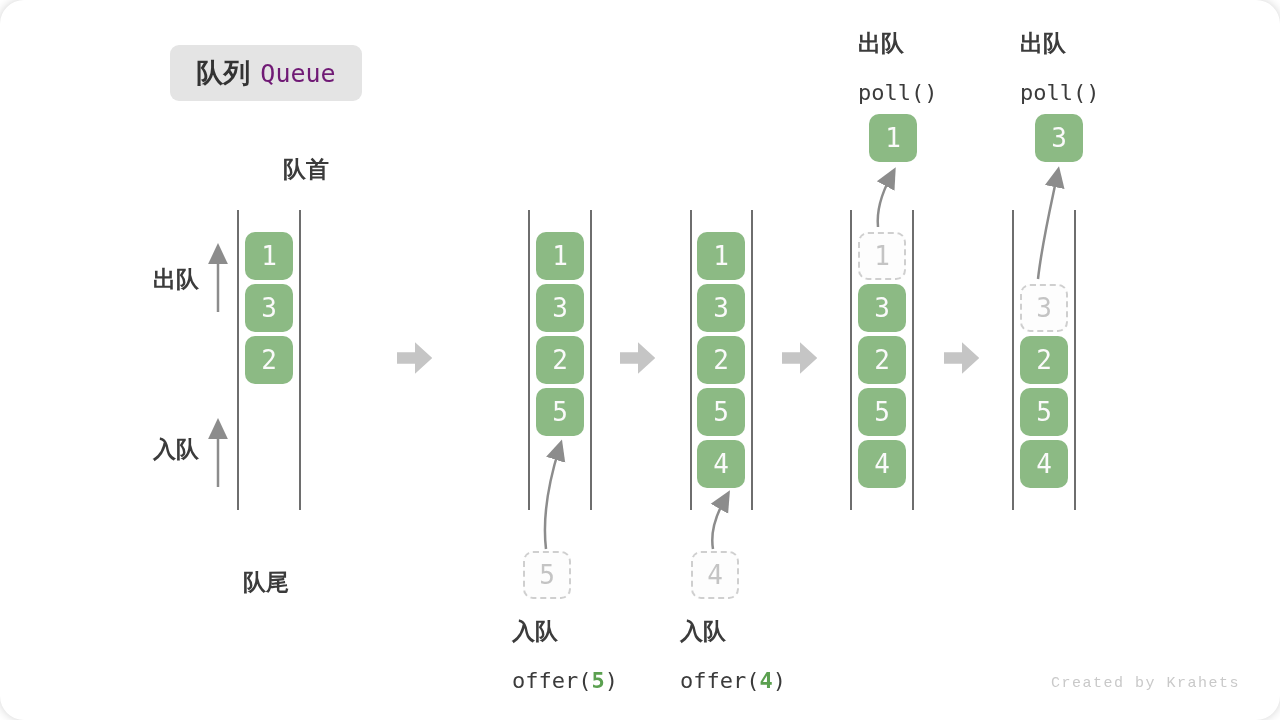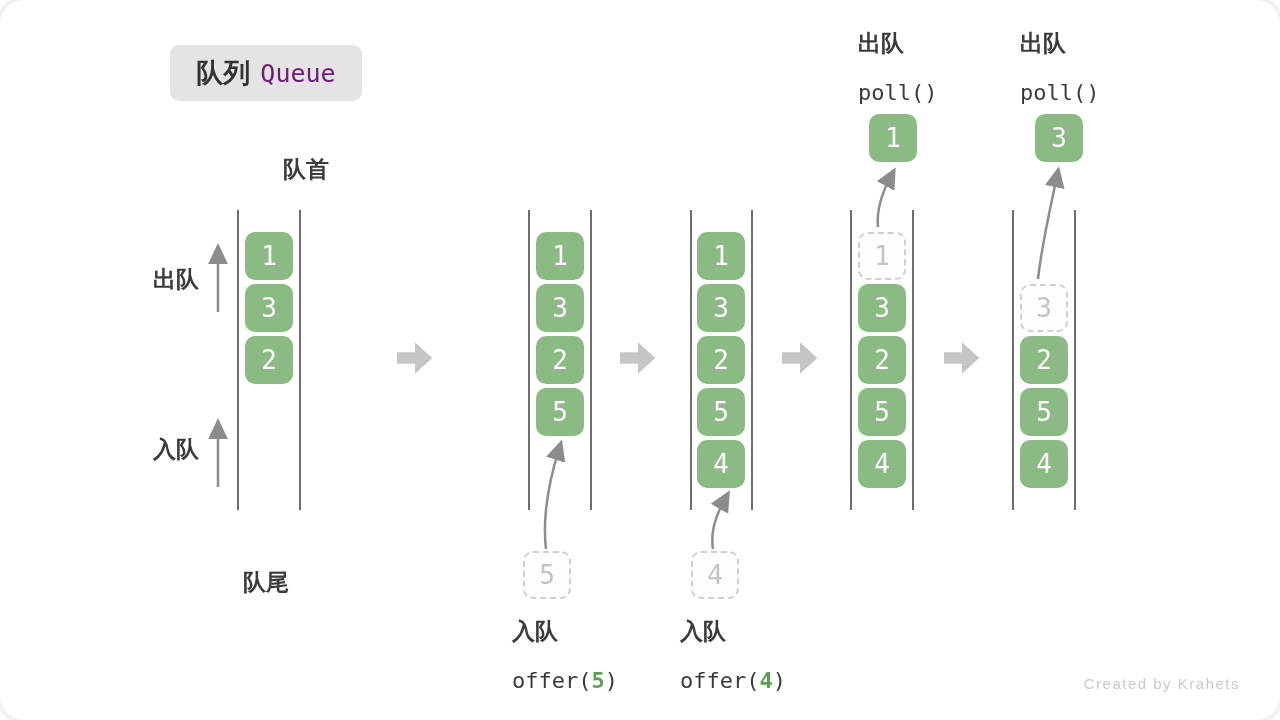--- a/index.html
+++ b/index.html
@@ -72,21 +72,21 @@
   .block-arrow{
     position:absolute;top:340px;width:36px;height:36px;background:var(--block-arrow);
     clip-path:polygon(0 34%,50% 34%,50% 6%,98% 50%,50% 94%,50% 66%,0 66%);
   }
   .ba1{left:397px;} .ba2{left:620px;} .ba3{left:782px;} .ba4{left:944px;}
   
   .arrow-layer{position:absolute;left:0;top:0;width:1280px;height:720px;pointer-events:none;}
   
   .watermark{
     position:absolute;right:40px;top:675px;font-size:15px;letter-spacing:1.5px;
-    color:var(--watermark);font-family:Liberation Sans, sans-serif;
+    color:var(--watermark);font-family:Liberation Mono, monospace;
   }
 </style>
 </head>
 <body>
 
 <div class="canvas">
 
   <div class="title-badge">
     <span class="title-zh">队列</span>
     <span class="title-en">Queue</span>

